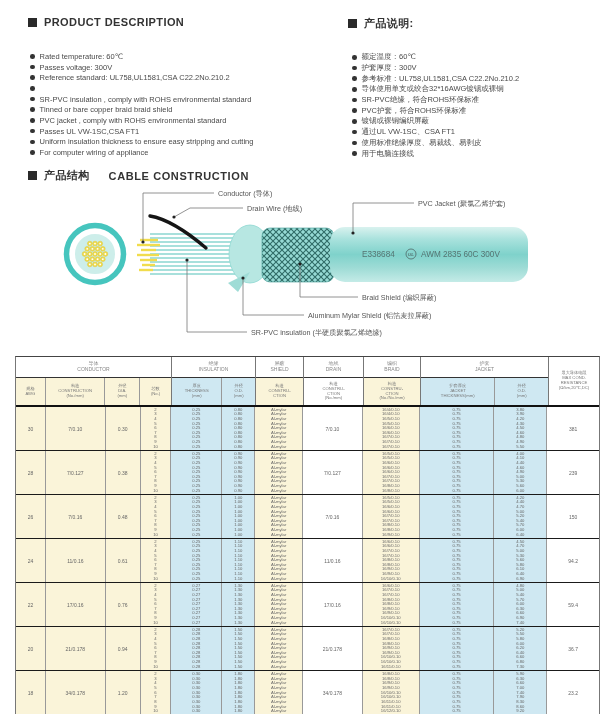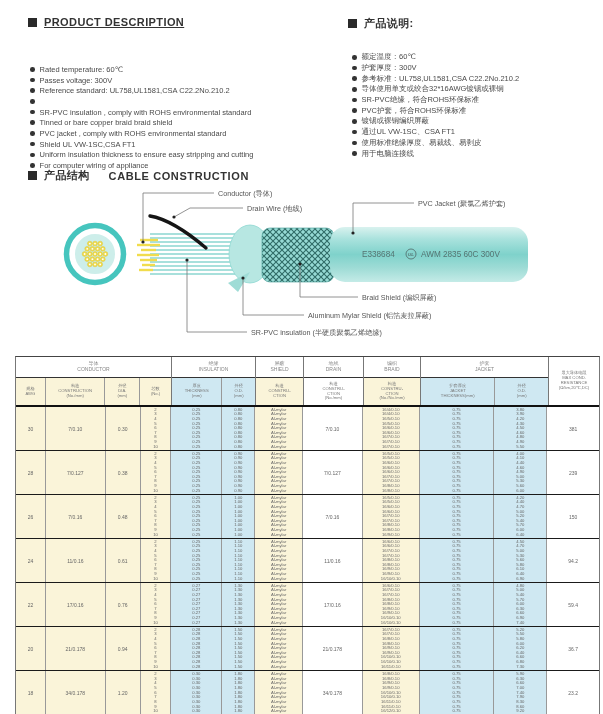--- a/index.html
+++ b/index.html
@@ -31,30 +31,30 @@
      font-size:5px;color:#666;}
   .c:last-child{border-right:none;}
   .stack{flex-direction:column;justify-content:center;font-size:4.2px;line-height:4.65px;}
   .stack div{text-align:center;}
   .bg-b{background:#faf4d9;} .bg-u{background:#cfe8f2;} .bg-w{background:#ffffff;}
   svg text{font-family:"Liberation Sans","DejaVu Sans",sans-serif;}
 </style>
 </head>
 <body>
 
-<div class="abs sec-title" style="left:28px;top:16px;text-decoration:underline;">
+<div class="abs sec-title" style="left:28px;top:16px;">
   <span class="sq"></span>
   <span>PRODUCT DESCRIPTION</span>
 </div>
 <div class="abs sec-title" style="left:348px;top:16px;">
   <span class="sq"></span>
   <span>产品说明:</span>
 </div>
 
-<div class="abs bullets" style="left:30px;top:64px;">
+<div class="abs bullets" style="left:30px;top:51px;">
     <div class="bullet-item">
       <div class="bdot"></div>
       <div>Rated temperature: 60℃</div>
     </div>
     <div class="bullet-item">
       <div class="bdot"></div>
       <div>Passes voltage: 300V</div>
     </div>
     <div class="bullet-item">
       <div class="bdot"></div>
@@ -70,21 +70,21 @@
     <div class="bullet-item">
       <div class="bdot"></div>
       <div>Tinned or bare copper braid braid shield</div>
     </div>
     <div class="bullet-item">
       <div class="bdot"></div>
       <div>PVC jacket , comply with ROHS environmental standard</div>
     </div>
     <div class="bullet-item">
       <div class="bdot"></div>
-      <div>Shield UL VW-1SC,CSA FT1</div>
+      <div>Passes UL VW-1SC,CSA FT1</div>
     </div>
     <div class="bullet-item">
       <div class="bdot"></div>
       <div>Uniform insulation thickness to ensure easy stripping and cutting</div>
     </div>
     <div class="bullet-item">
       <div class="bdot"></div>
       <div>For computer wiring of appliance</div>
     </div>
   </div>

